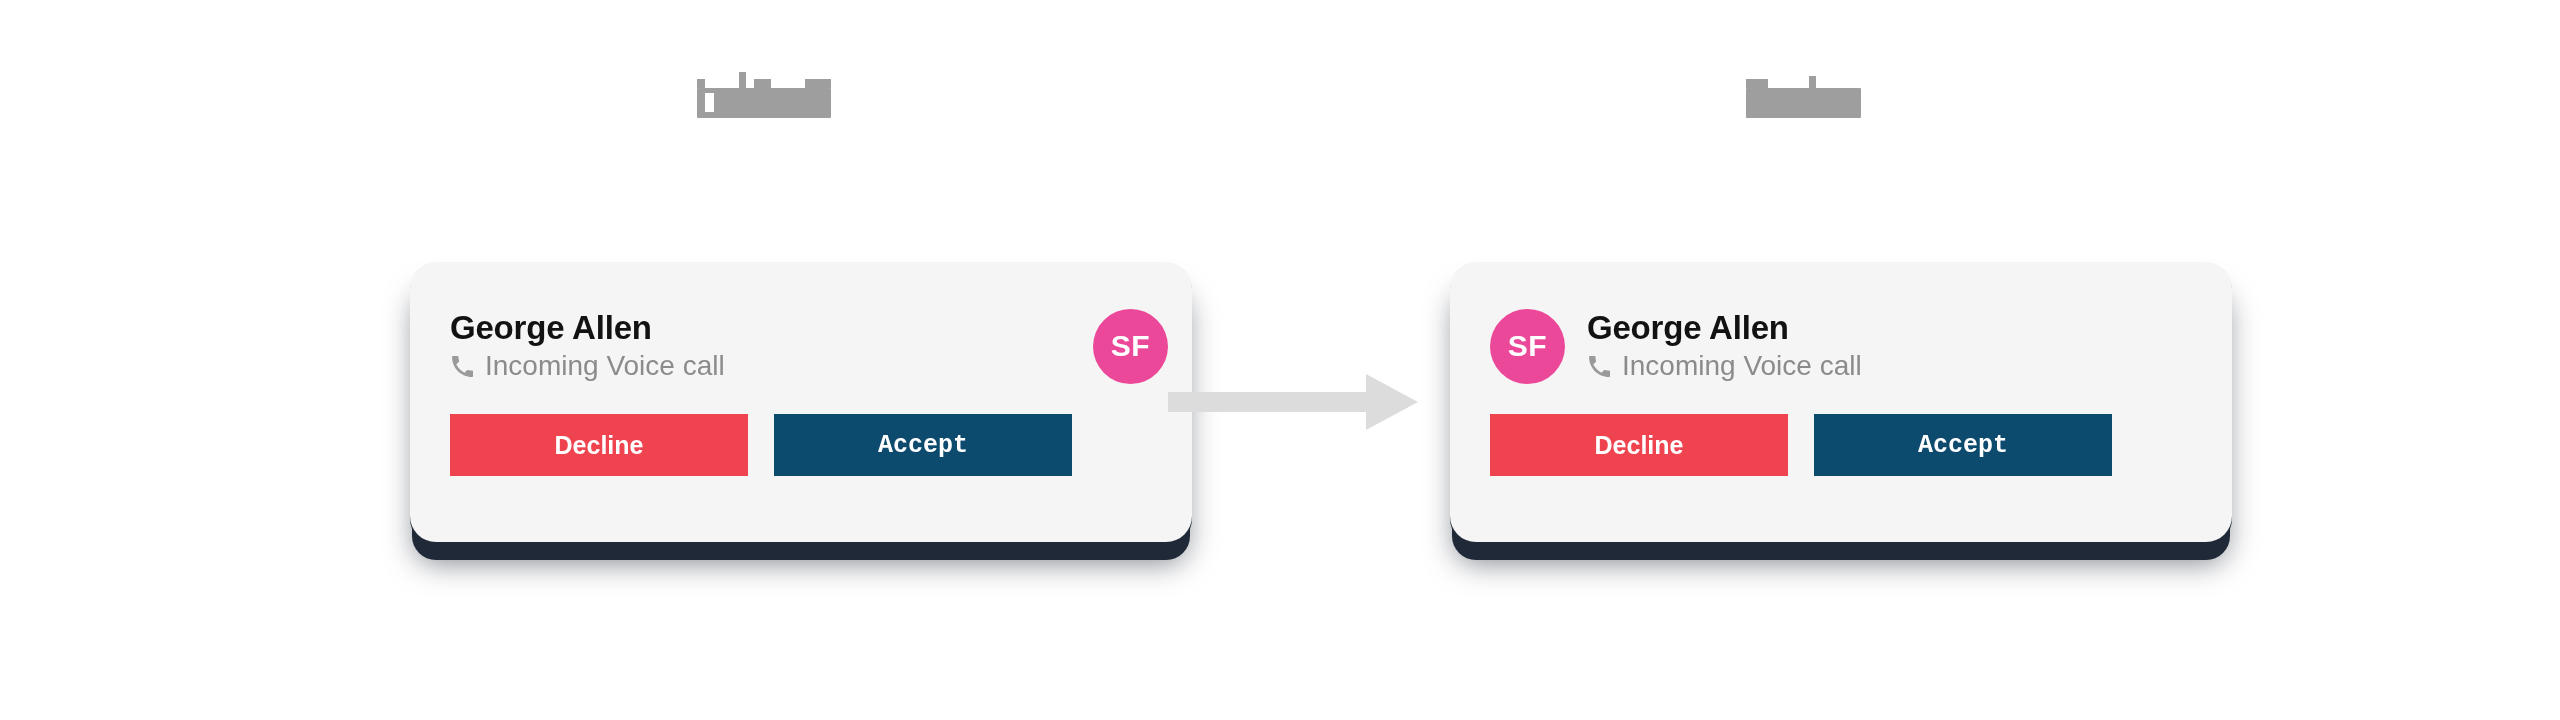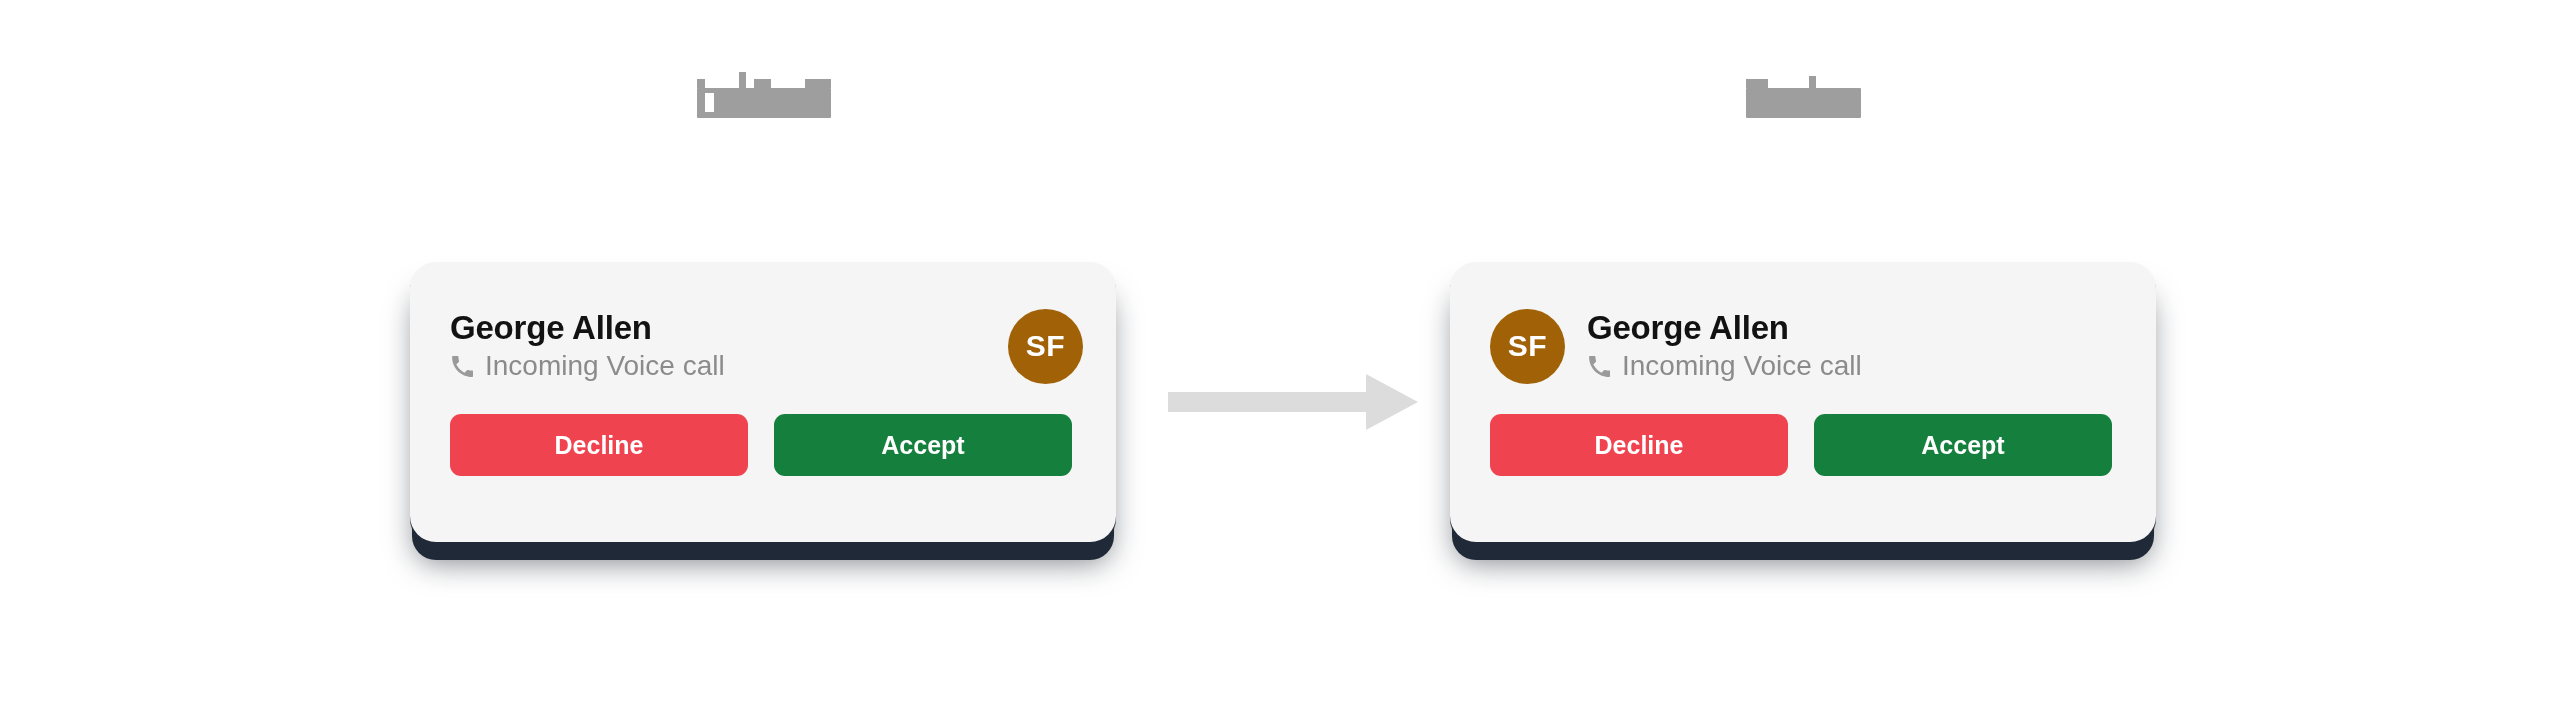--- a/index.html
+++ b/index.html
@@ -69,26 +69,26 @@
   .redaction-b::after {
     content: "";
     position: absolute;
     left: 63px; top: -12px; width: 7px; height: 12px;
     background: #9e9e9e;
   }
 
   
   .card {
     position: absolute;
-    width: 706px;
+    width: 782px;
     height: 280px;
     background: #f5f5f5;
     border-radius: 26px;
     box-sizing: border-box;
-    padding: 38px 33px 0 40px;
+    padding: 38px 24px 0 40px;
     box-shadow:
       0 20px 0 -2px #1f2937,
       0 26px 30px -6px rgba(17, 24, 39, 0.55),
       0 3px 0 0 rgba(31, 41, 55, 0.9);
   }
   .card-left  { left: 410px;  top: 262px; }
   .card-right { left: 1450px; top: 262px; }
 
   .card-head {
     display: flex;
@@ -128,52 +128,52 @@
     height: 25px;
     flex: 0 0 25px;
     display: block;
   }
 
   .avatar {
     width: 75px;
     height: 75px;
     flex: 0 0 75px;
     border-radius: 50%;
-    background: #a16207;
+    background: #ec4899;
     color: #ffffff;
     display: flex;
     align-items: center;
     justify-content: center;
     font-size: 30px;
     font-weight: bold;
     letter-spacing: 0.5px;
   }
 
   .actions {
     display: flex;
     gap: 26px;
     margin-top: 22px;
   }
   .action-btn {
     width: 298px;
     height: 62px;
     border: none;
-    border-radius: 11px;
+    border-radius: 0;
     color: #ffffff;
     font-family: "Liberation Sans", sans-serif;
     font-size: 25px;
     font-weight: bold;
     cursor: pointer;
     display: flex;
     align-items: center;
     justify-content: center;
     padding: 0;
   }
   .btn-decline { background: #ef4450; }
-  .btn-accept  { background: #15803d; }
+  .btn-accept  { background: #0c4a6e; font-family: Liberation Mono, monospace; }
 
   
   .flow-arrow {
     position: absolute;
     left: 1168px;
     top: 374px;
     width: 250px;
     height: 56px;
   }
 </style>

